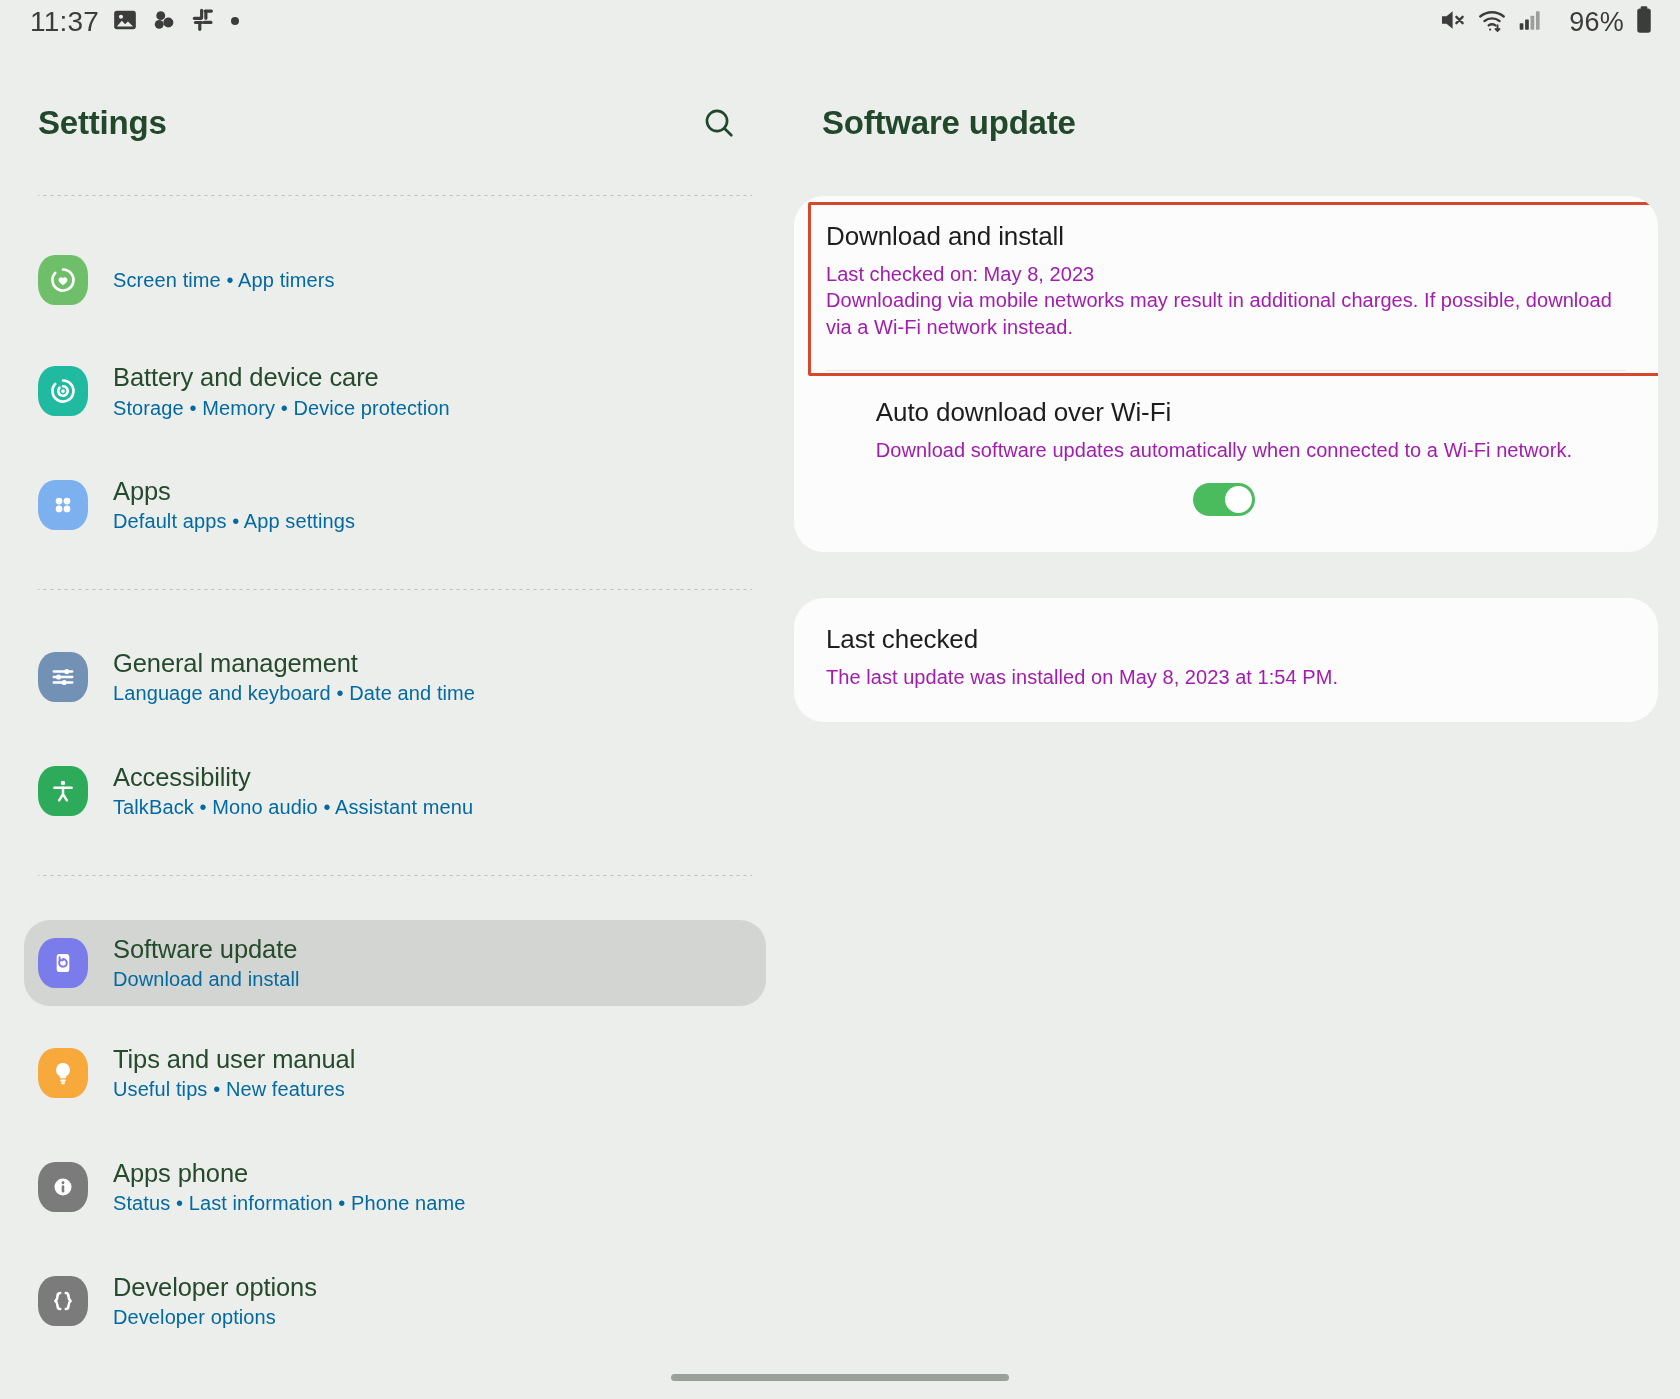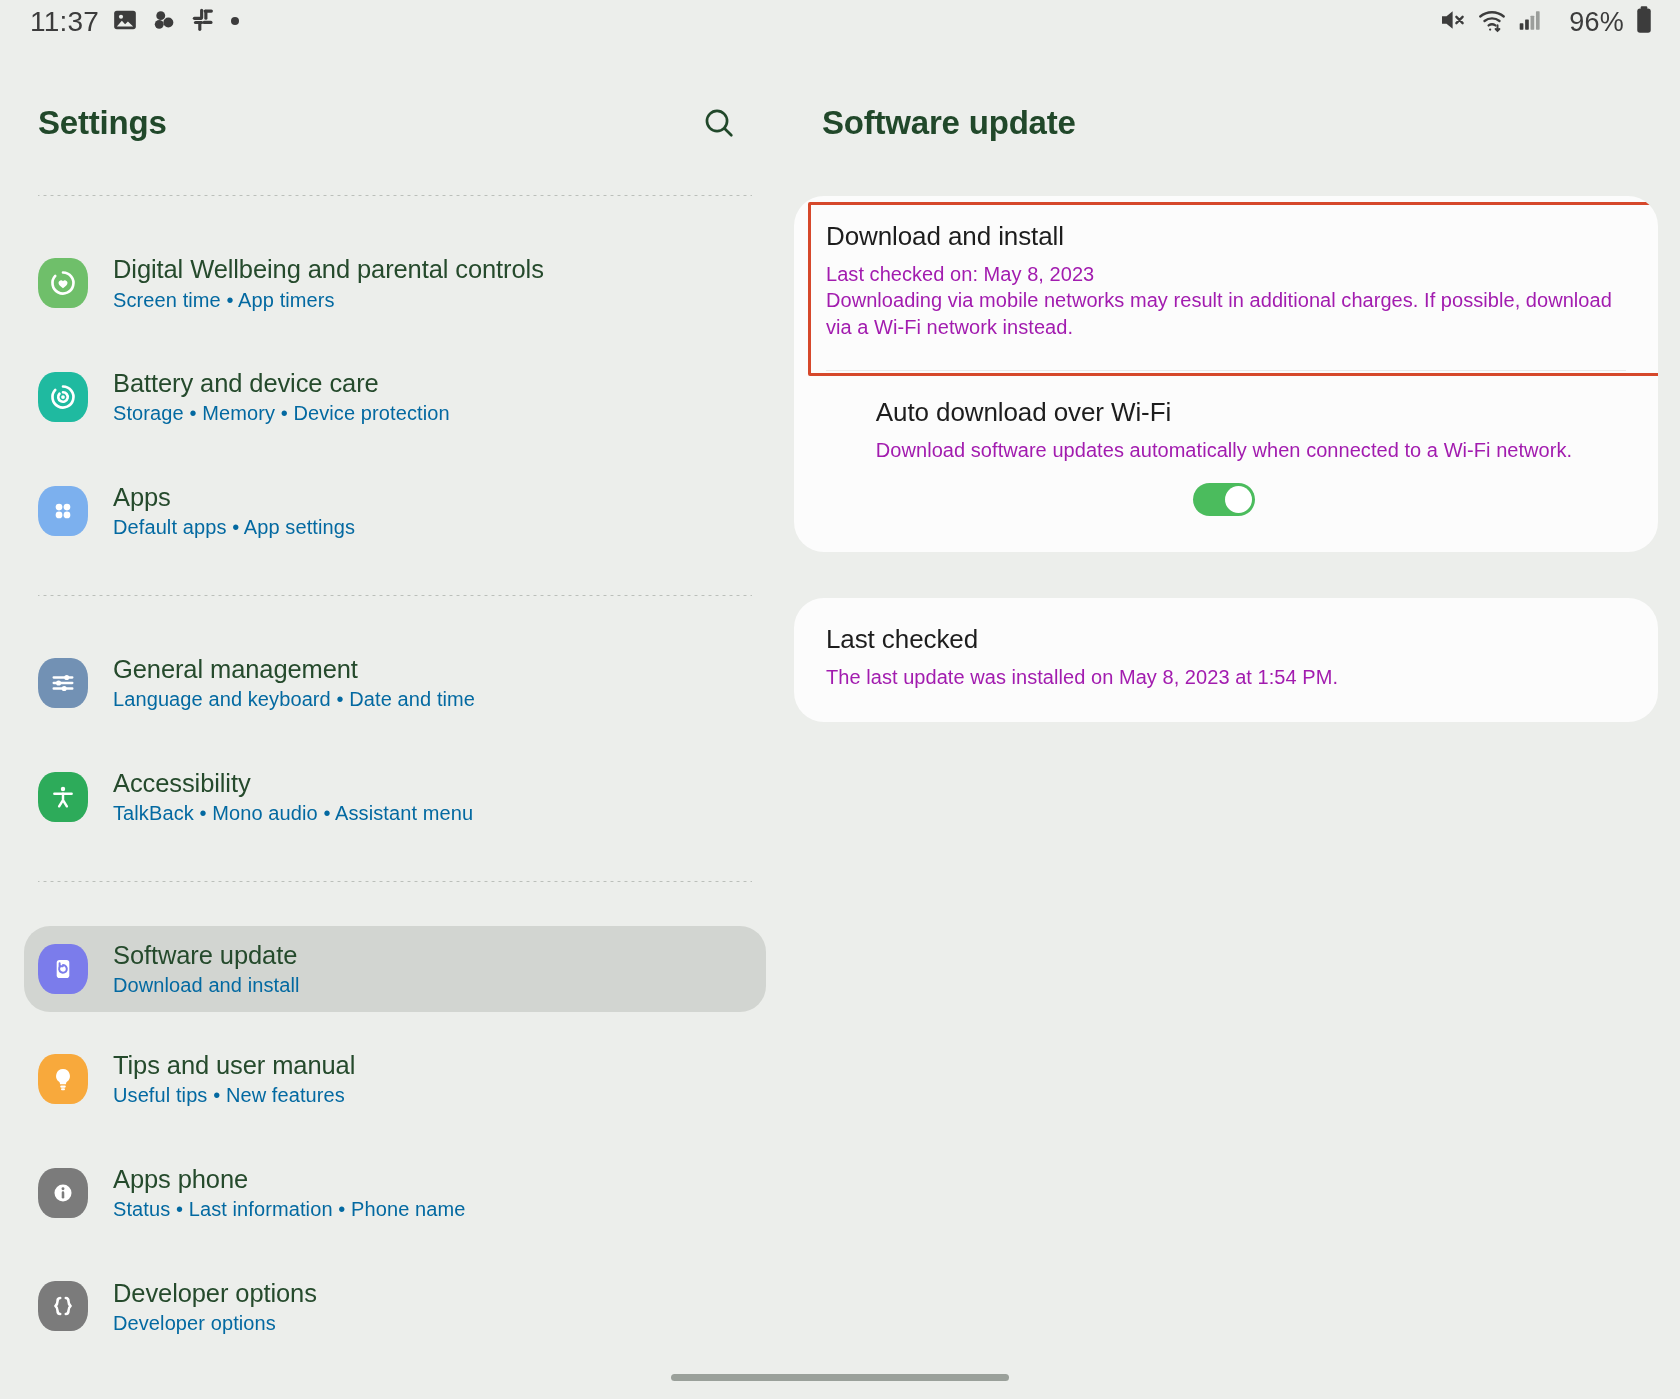--- a/index.html
+++ b/index.html
@@ -329,21 +329,20 @@
     <div class="menu-list">
 
       <div class="menu-item">
         <div class="mi-icon" style="background:#6fbf6a">
           <svg width="30" height="30" viewBox="0 0 24 24" fill="none">
             <path d="M12 3.6a8.4 8.4 0 1 1-6.2 2.7" stroke="#fff" stroke-width="2.1" stroke-linecap="round"></path>
             <path d="M12 16.2c-2.2-1.6-3.6-2.8-3.6-4.4a2 2 0 0 1 3.6-1.2 2 2 0 0 1 3.6 1.2c0 1.6-1.4 2.8-3.6 4.4z" fill="#fff"></path>
           </svg>
         </div>
         <div class="mi-text">
-          <div class="mi-title">Digital Wellbeing and parental controls</div>
           <div class="mi-sub">Screen time  •  App timers</div>
         </div>
       </div>
 
       <div class="item-spacer"></div>
 
       <div class="menu-item">
         <div class="mi-icon" style="background:#1fbaa0">
           <svg width="30" height="30" viewBox="0 0 24 24" fill="none">
             <path d="M12 3.6a8.4 8.4 0 1 1-6.2 2.7" stroke="#fff" stroke-width="2.1" stroke-linecap="round"></path>

